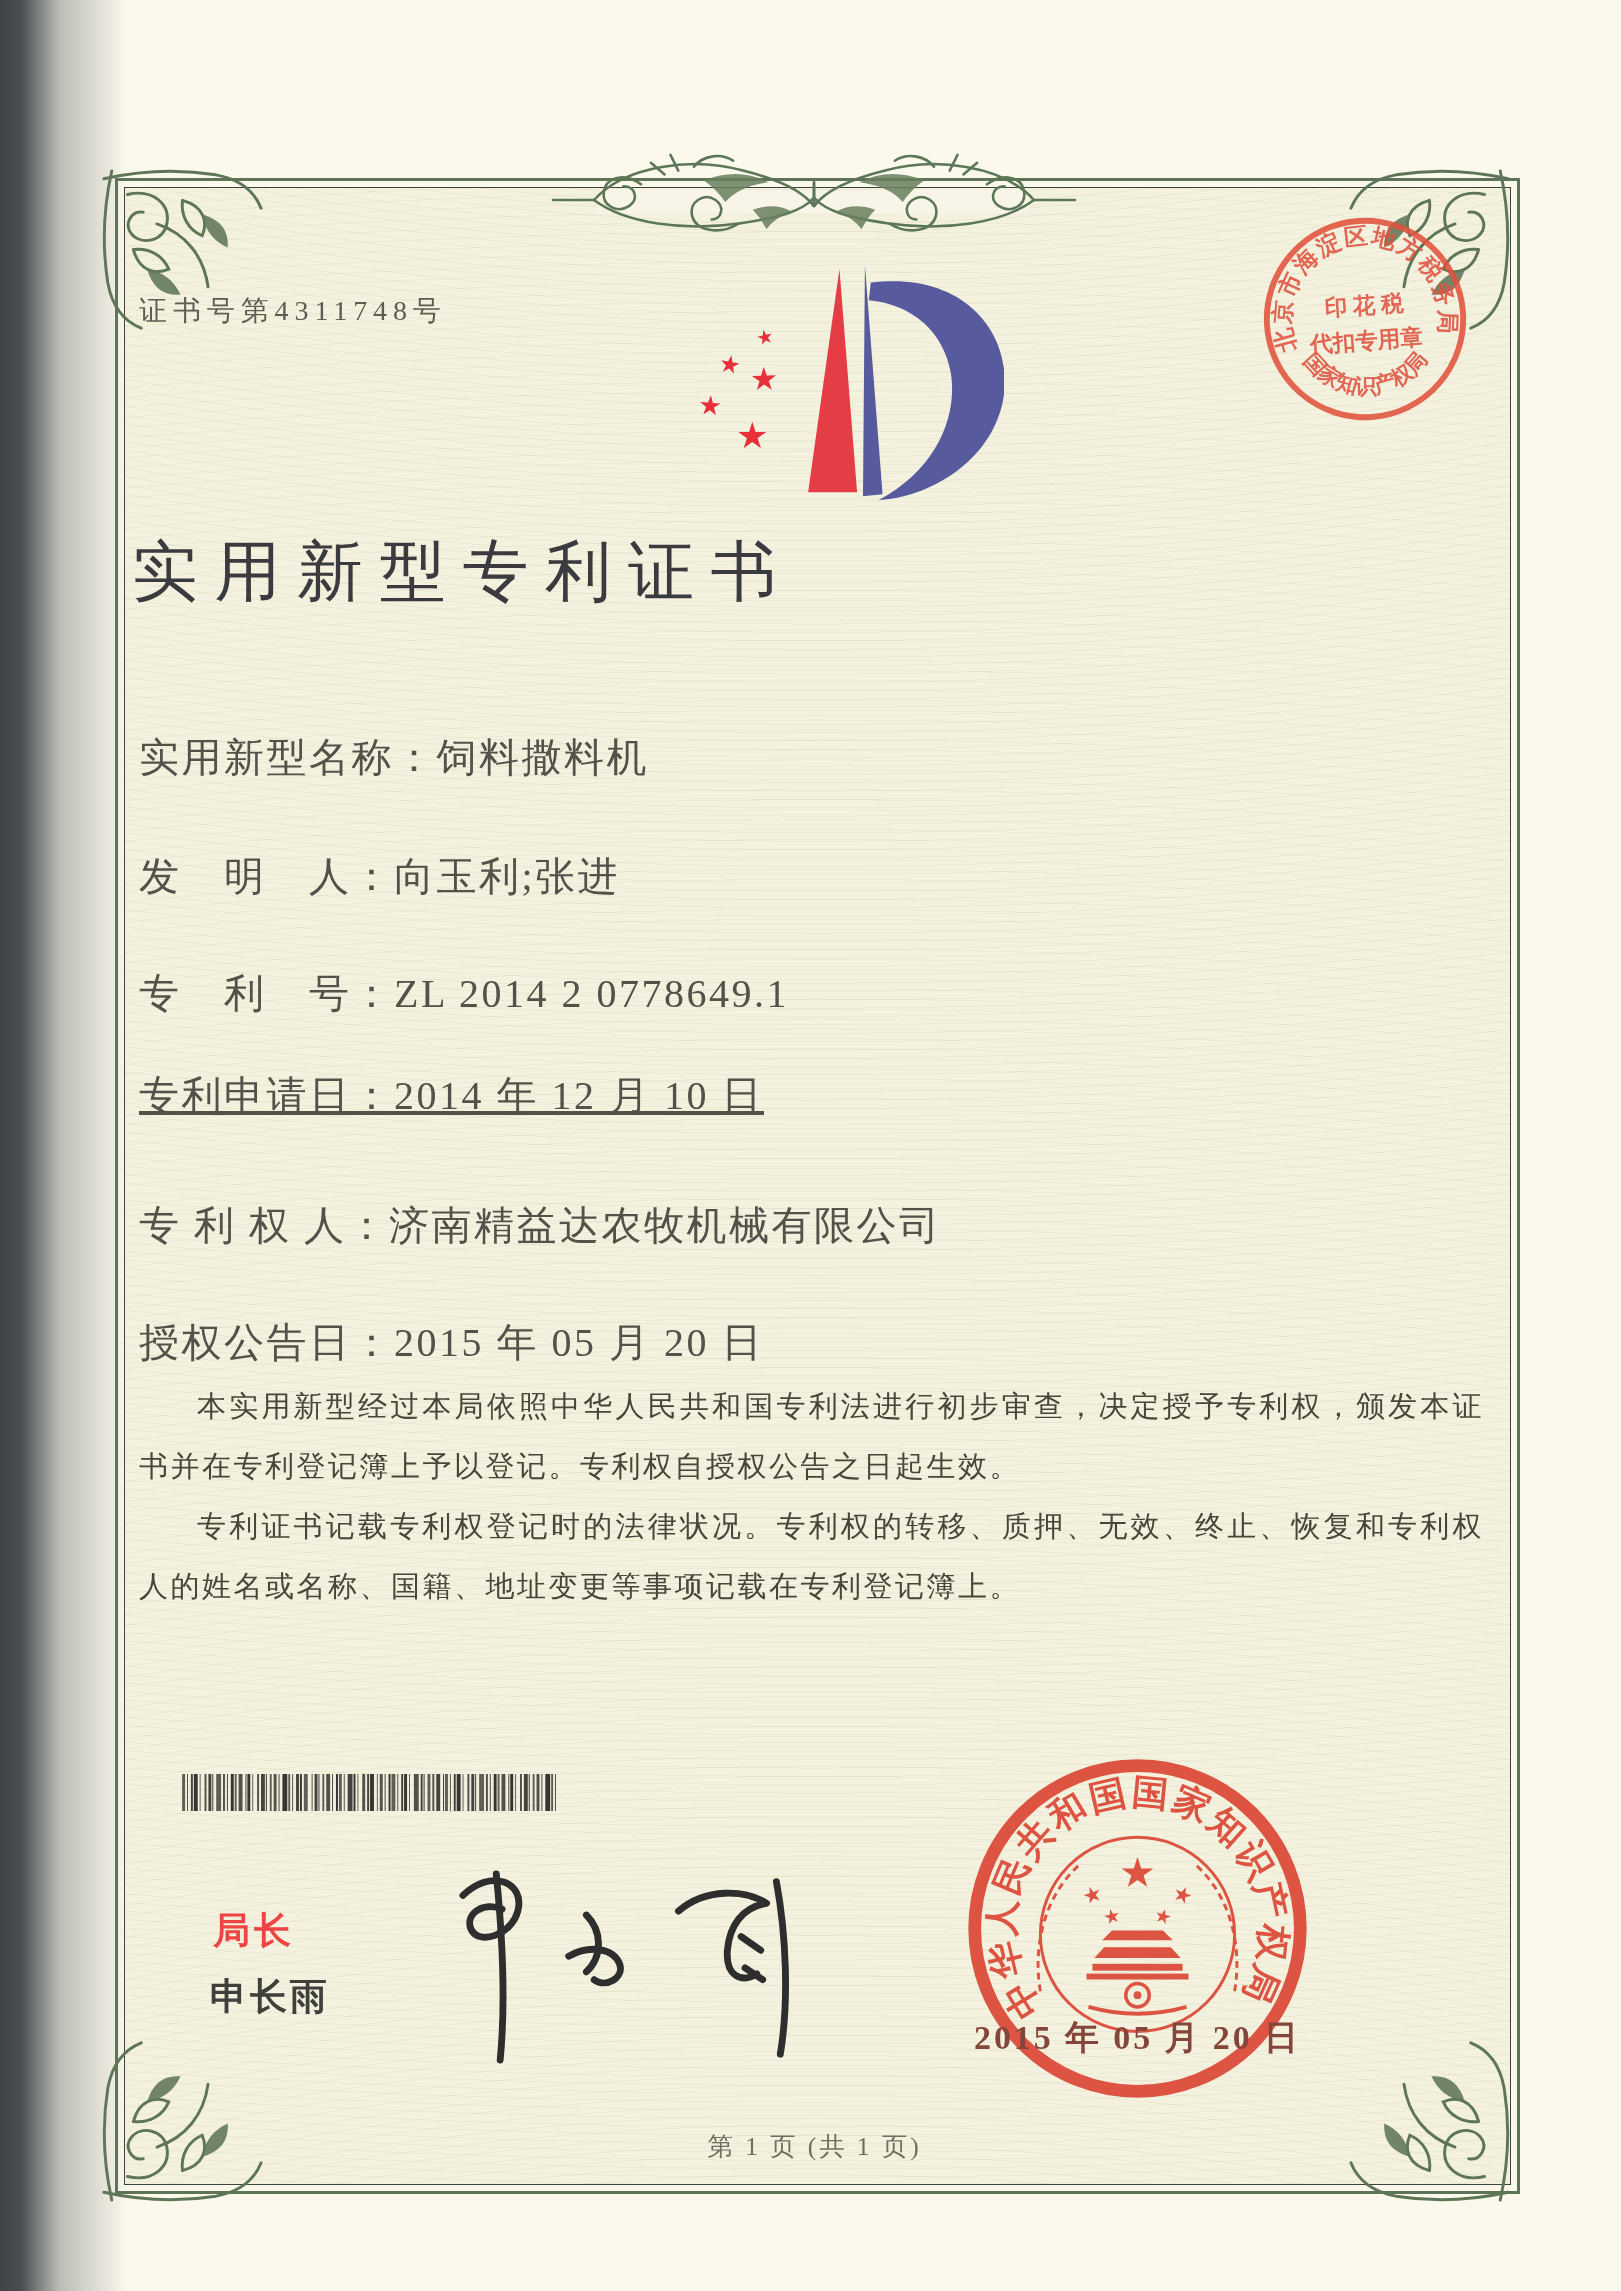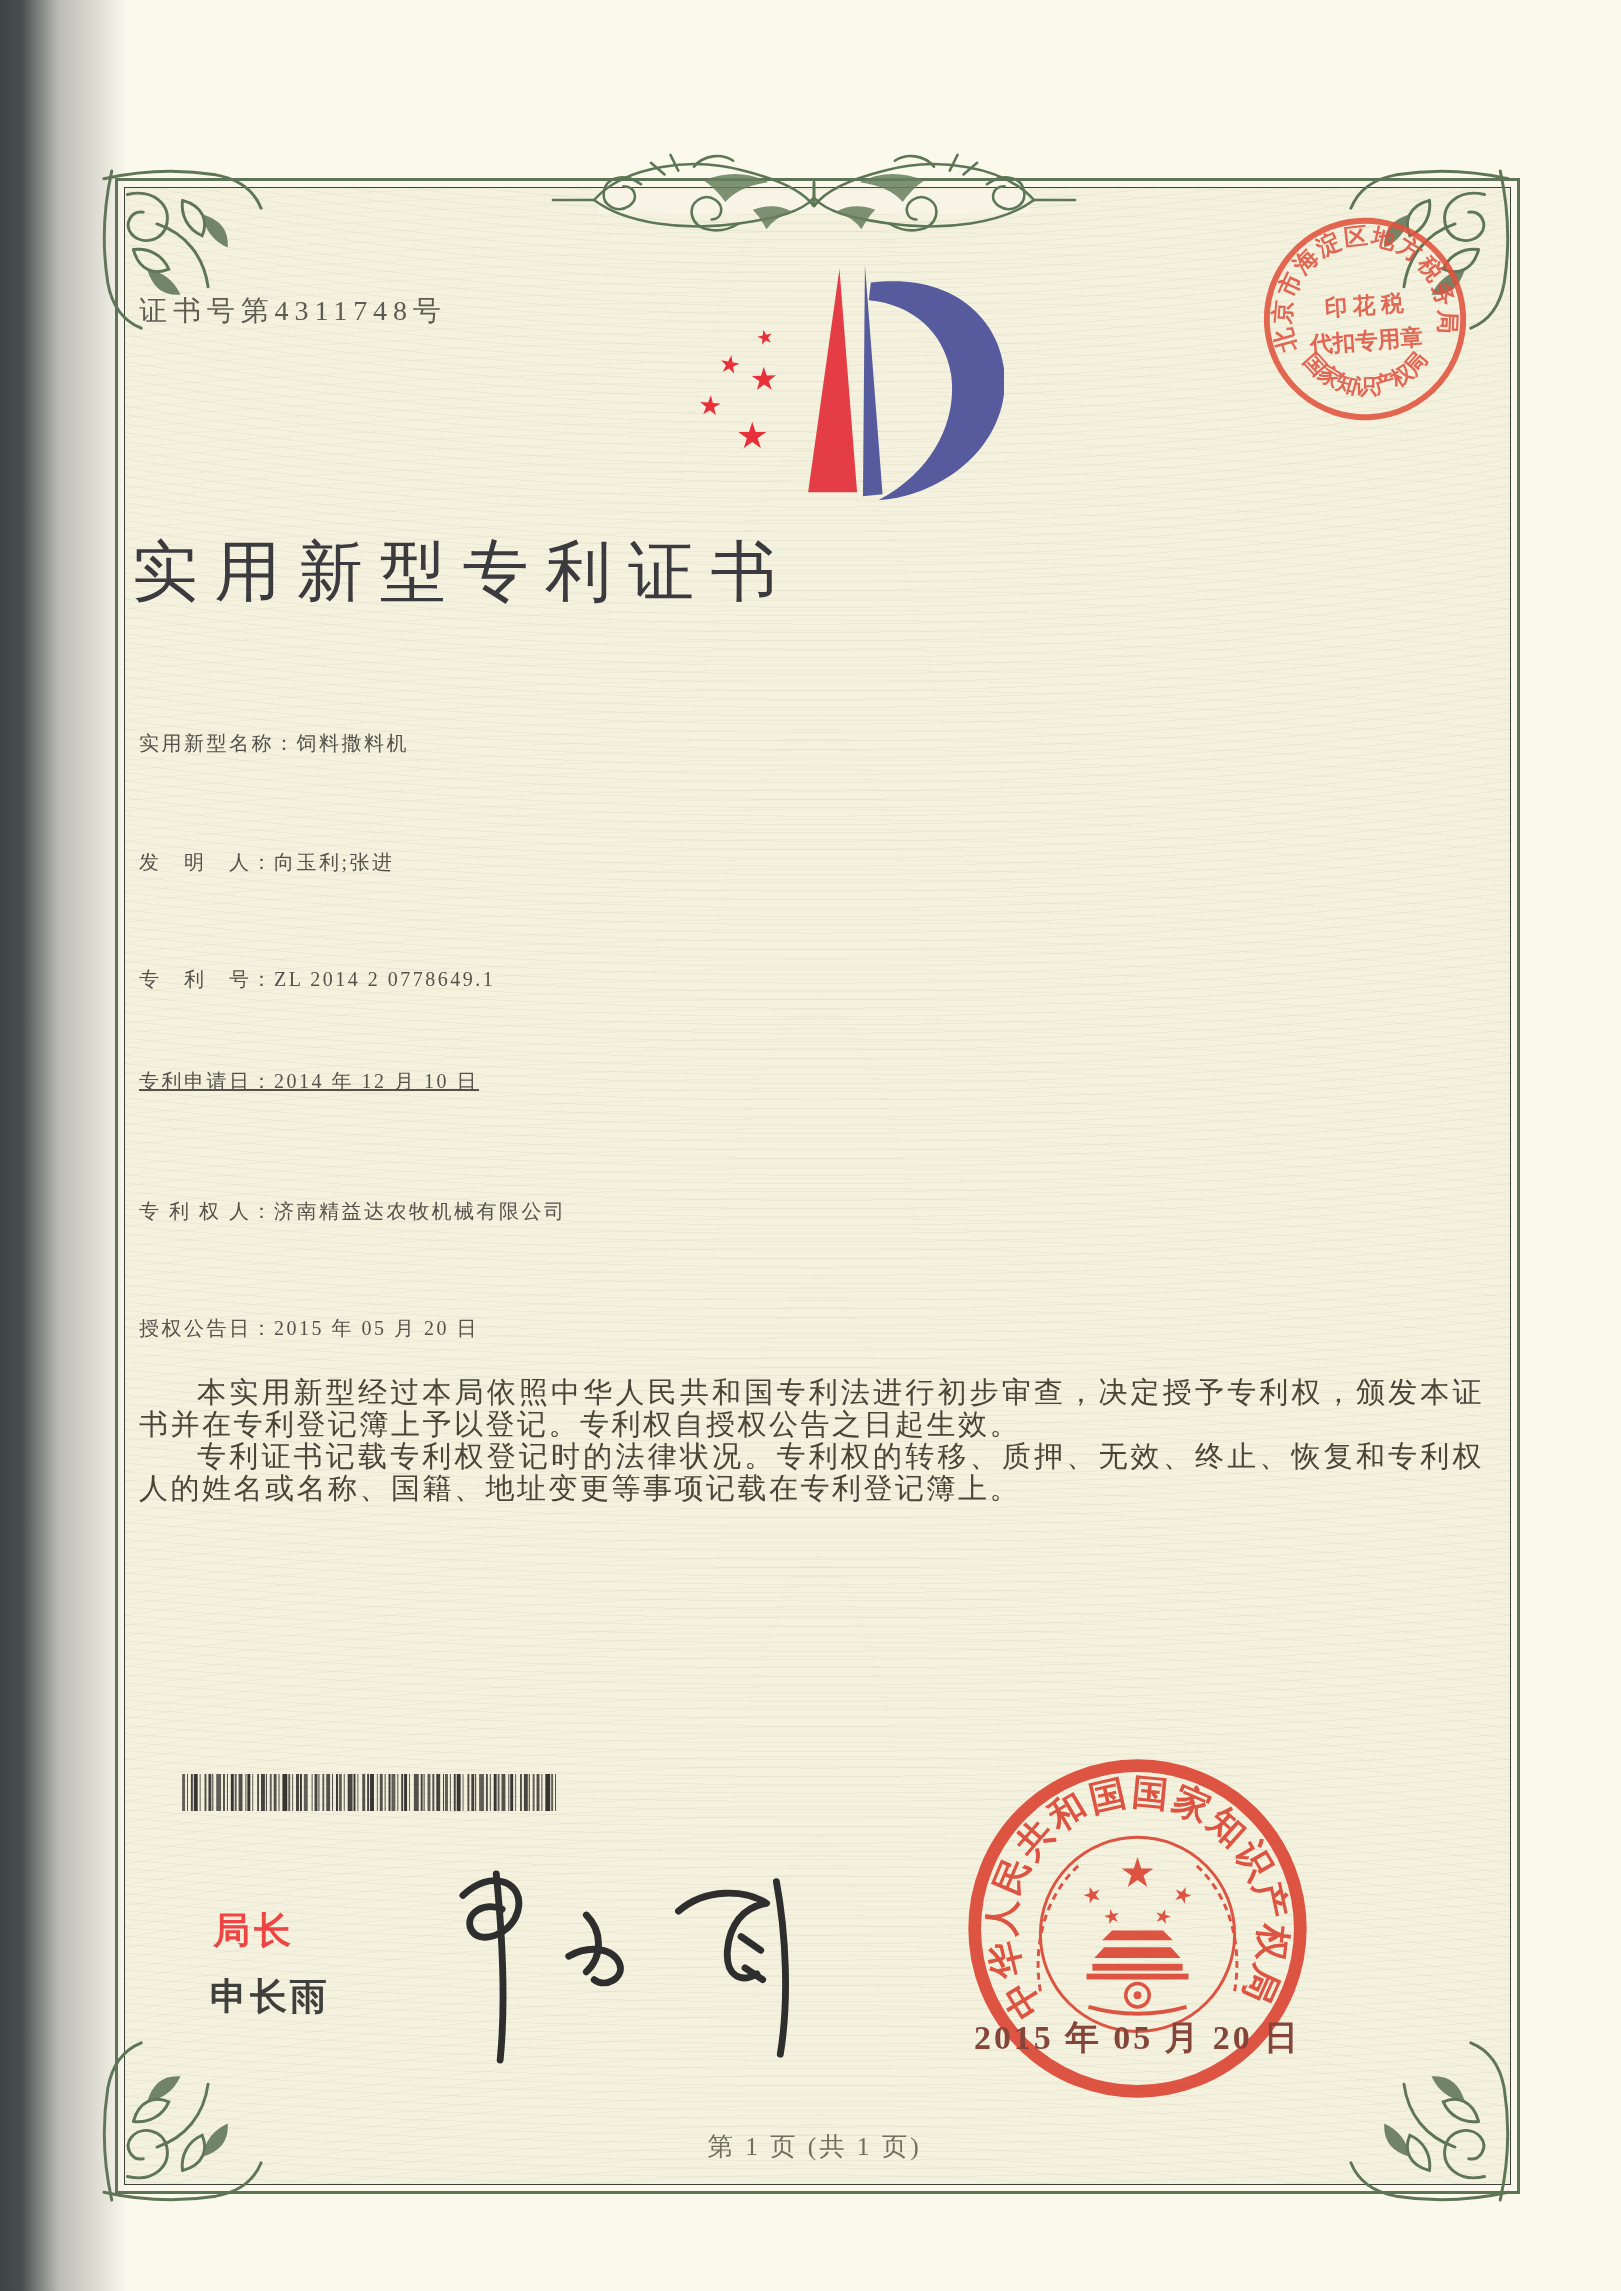--- a/index.html
+++ b/index.html
@@ -36,25 +36,25 @@
   }
   .logo{position:absolute;left:671px;top:257px;z-index:4;}
   .tax-stamp{position:absolute;left:1257px;top:211px;z-index:6;transform:rotate(-4deg);}
   .doc-title{
     position:absolute;left:115px;width:1399px;top:527px;z-index:4;
     text-align:left;font-size:66px;font-weight:400;color:#3b3b3f;
     letter-spacing:16.7px;text-indent:16.7px;
   }
   .field-row{
     position:absolute;left:139px;z-index:4;white-space:nowrap;
-    font-size:20px;color:#53524a;letter-spacing:2.5px;
+    font-size:40px;color:#53524a;letter-spacing:2.5px;
   }
   .paragraphs{
     position:absolute;left:139px;top:1376px;width:1345px;z-index:4;
-    font-size:29px;line-height:32px;color:#474639;letter-spacing:2.5px;
+    font-size:29px;line-height:60px;color:#474639;letter-spacing:2.5px;
     text-align:justify;
   }
   .paragraphs p{margin:0;text-indent:2em;}
   .barcode{position:absolute;left:181px;top:1774px;z-index:4;}
   .issuer-title{
     position:absolute;left:213px;top:1906px;z-index:4;
     font-family:"Liberation Sans","DejaVu Sans",sans-serif;
     font-size:37px;font-weight:600;color:#ef4444;letter-spacing:3.9px;
   }
   .issuer-name{

